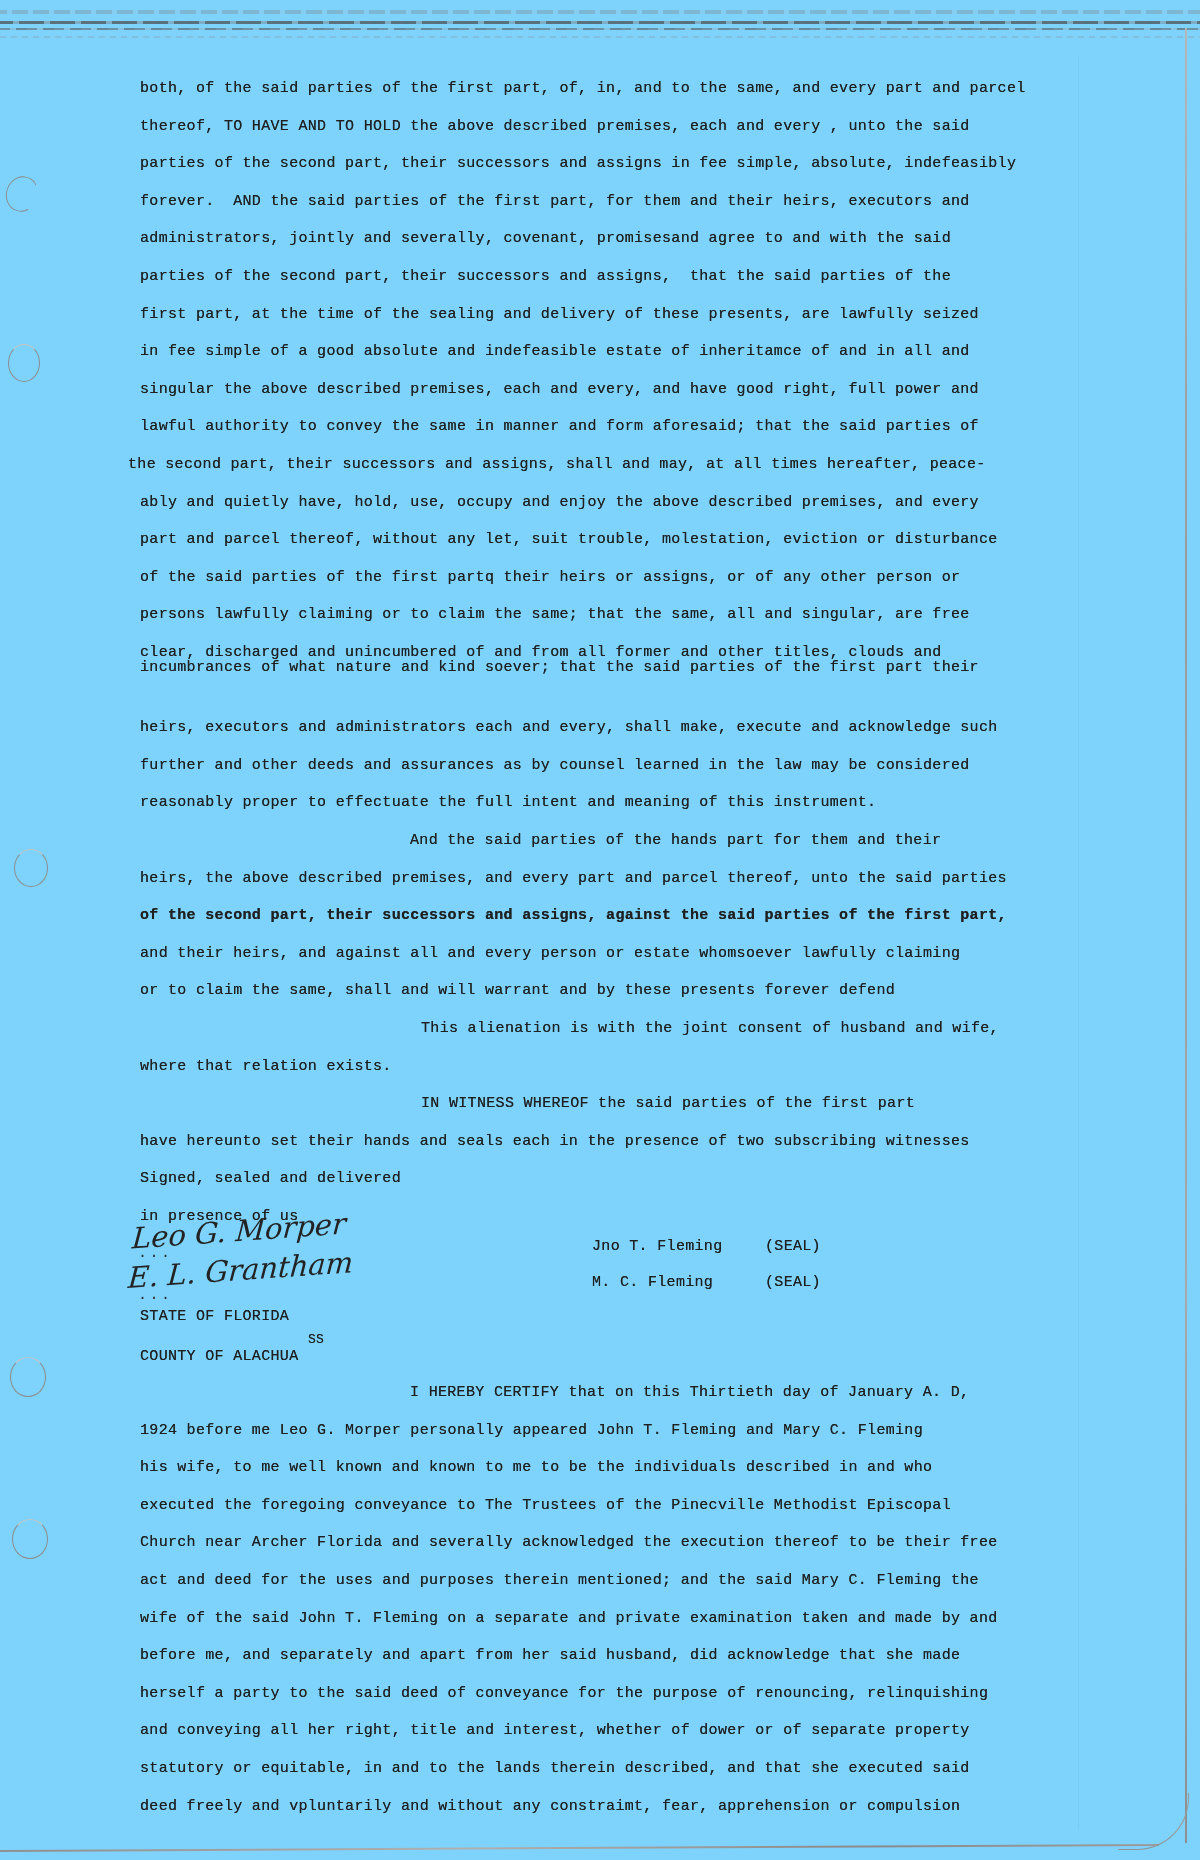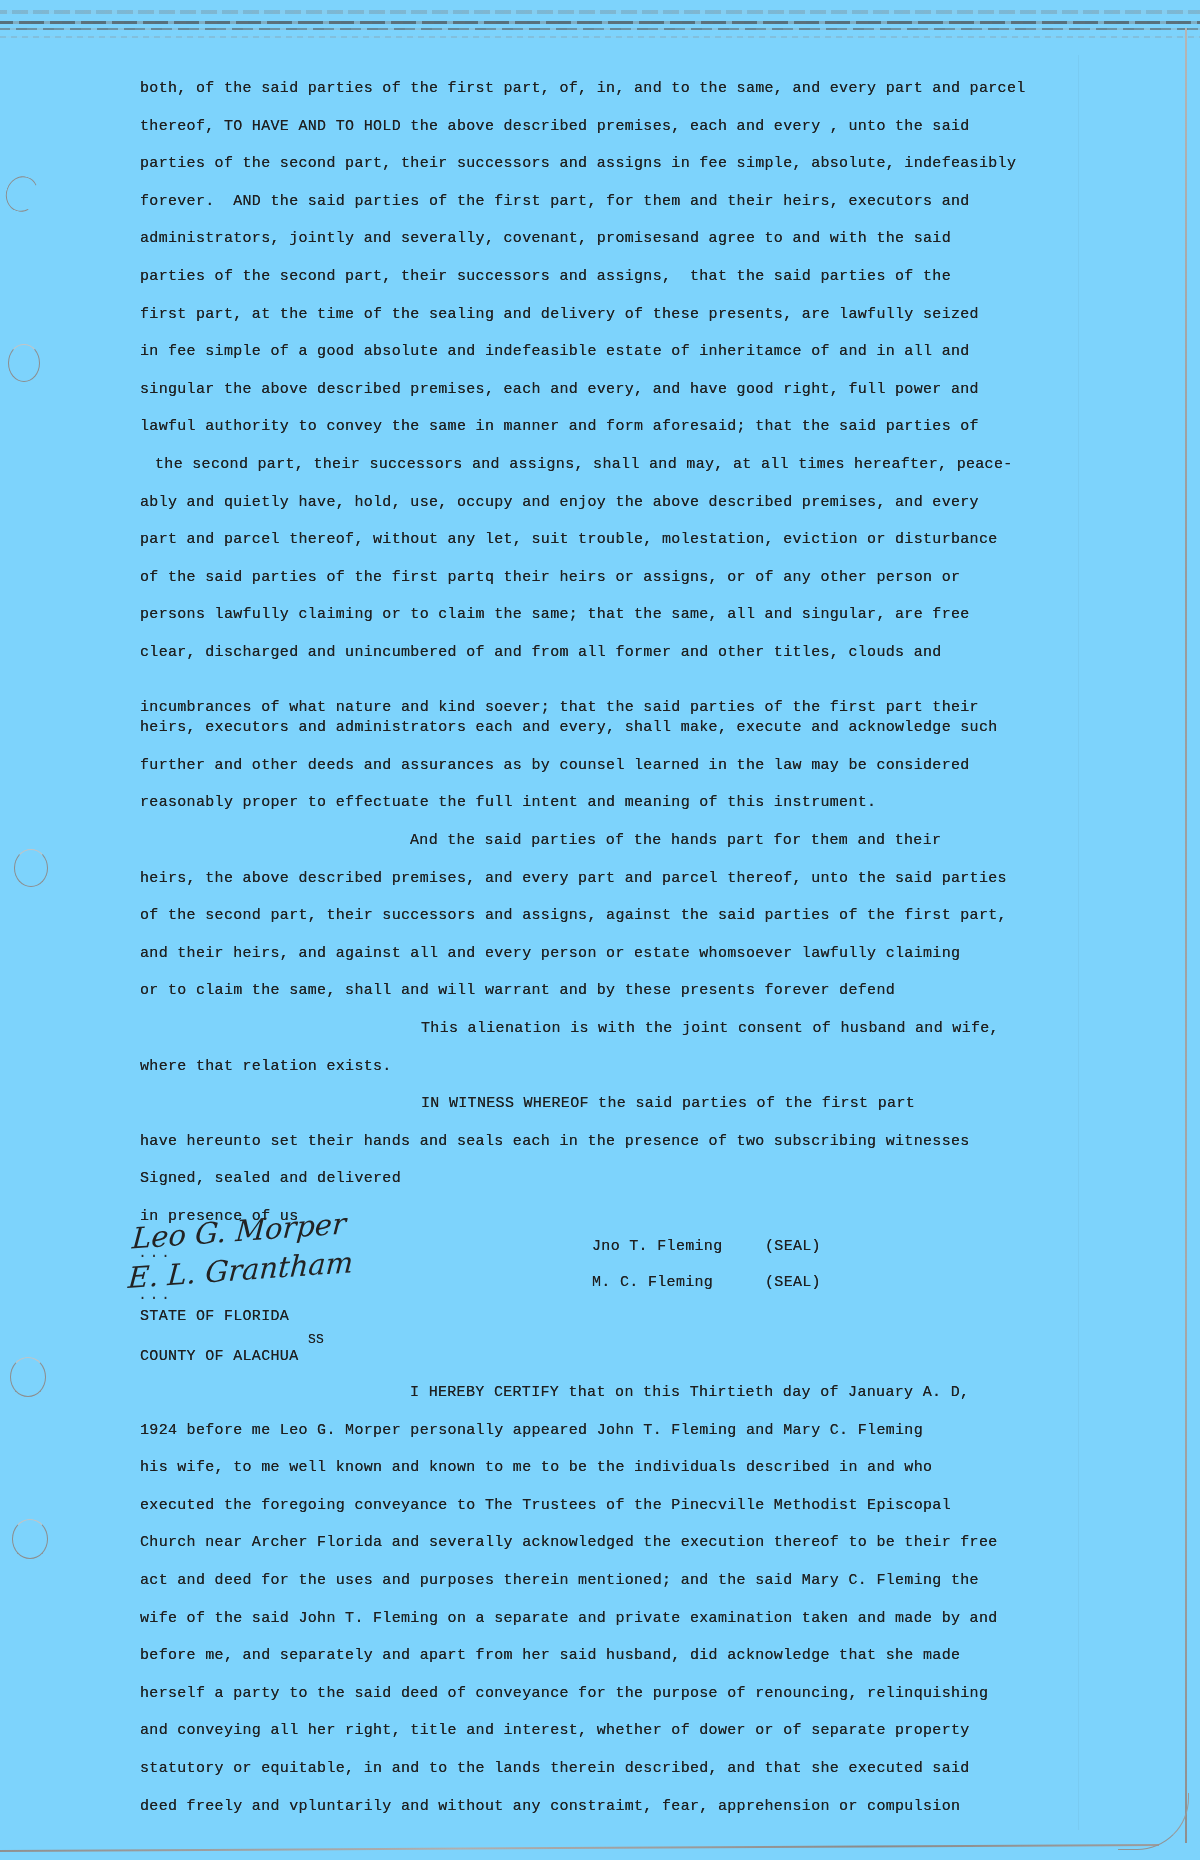--- a/index.html
+++ b/index.html
@@ -92,33 +92,33 @@
       <div class="text-line" style="top: 80px; left: 140px;">both, of the said parties of the first part, of, in, and to the same, and every part and parcel</div>
       <div class="text-line" style="top: 117.6px; left: 140px;">thereof, TO HAVE AND TO HOLD the above described premises, each and every , unto the said</div>
       <div class="text-line" style="top: 155.2px; left: 140px;">parties of the second part, their successors and assigns in fee simple, absolute, indefeasibly</div>
       <div class="text-line" style="top: 192.8px; left: 140px;">forever.  AND the said parties of the first part, for them and their heirs, executors and</div>
       <div class="text-line" style="top: 230.4px; left: 140px;">administrators, jointly and severally, covenant, promisesand agree to and with the said</div>
       <div class="text-line" style="top: 268px; left: 140px;">parties of the second part, their successors and assigns,  that the said parties of the</div>
       <div class="text-line" style="top: 305.6px; left: 140px;">first part, at the time of the sealing and delivery of these presents, are lawfully seized</div>
       <div class="text-line" style="top: 343.2px; left: 140px;">in fee simple of a good absolute and indefeasible estate of inheritamce of and in all and</div>
       <div class="text-line" style="top: 380.8px; left: 140px;">singular the above described premises, each and every, and have good right, full power and</div>
       <div class="text-line" style="top: 418.4px; left: 140px;">lawful authority to convey the same in manner and form aforesaid; that the said parties of</div>
-      <div class="text-line" style="top: 456px; left: 155px;">the second part, their successors and assigns, shall and may, at all times hereafter, peace-</div>
+      <div class="text-line" style="top: 456px; left: 128px;">the second part, their successors and assigns, shall and may, at all times hereafter, peace-</div>
       <div class="text-line" style="top: 493.6px; left: 140px;">ably and quietly have, hold, use, occupy and enjoy the above described premises, and every</div>
       <div class="text-line" style="top: 531.2px; left: 140px;">part and parcel thereof, without any let, suit trouble, molestation, eviction or disturbance</div>
       <div class="text-line" style="top: 568.8px; left: 140px;">of the said parties of the first partq their heirs or assigns, or of any other person or</div>
       <div class="text-line" style="top: 606.4px; left: 140px;">persons lawfully claiming or to claim the same; that the same, all and singular, are free</div>
       <div class="text-line" style="top: 644px; left: 140px;">clear, discharged and unincumbered of and from all former and other titles, clouds and</div>
-      <div class="text-line" style="top: 699px; left: 140px;">incumbrances of what nature and kind soever; that the said parties of the first part their</div>
+      <div class="text-line" style="top: 659px; left: 140px;">incumbrances of what nature and kind soever; that the said parties of the first part their</div>
       <div class="text-line" style="top: 719.2px; left: 140px;">heirs, executors and administrators each and every, shall make, execute and acknowledge such</div>
       <div class="text-line" style="top: 756.8px; left: 140px;">further and other deeds and assurances as by counsel learned in the law may be considered</div>
       <div class="text-line" style="top: 794.4px; left: 140px;">reasonably proper to effectuate the full intent and meaning of this instrument.</div>
       <div class="text-line" style="top: 832px; left: 410px;">And the said parties of the hands part for them and their</div>
       <div class="text-line" style="top: 869.6px; left: 140px;">heirs, the above described premises, and every part and parcel thereof, unto the said parties</div>
-      <div class="text-line" style="top: 907.2px; left: 140px;">of the second part, their successors and assigns, against the said parties of the first part,</div>
+      <div class="text-line" style="top: 907.2px; left: 140px; font-weight: bold;">of the second part, their successors and assigns, against the said parties of the first part,</div>
       <div class="text-line" style="top: 944.8px; left: 140px;">and their heirs, and against all and every person or estate whomsoever lawfully claiming</div>
       <div class="text-line" style="top: 982.4px; left: 140px;">or to claim the same, shall and will warrant and by these presents forever defend</div>
       <div class="text-line" style="top: 1020px; left: 421px;">This alienation is with the joint consent of husband and wife,</div>
       <div class="text-line" style="top: 1057.6px; left: 140px;">where that relation exists.</div>
       <div class="text-line" style="top: 1095.2px; left: 421px;">IN WITNESS WHEREOF the said parties of the first part</div>
       <div class="text-line" style="top: 1132.8px; left: 140px;">have hereunto set their hands and seals each in the presence of two subscribing witnesses</div>
       <div class="text-line" style="top: 1170.4px; left: 140px;">Signed, sealed and delivered</div>
       <div class="text-line" style="top: 1208px; left: 140px;">in presence of us</div>
     </div>
 

